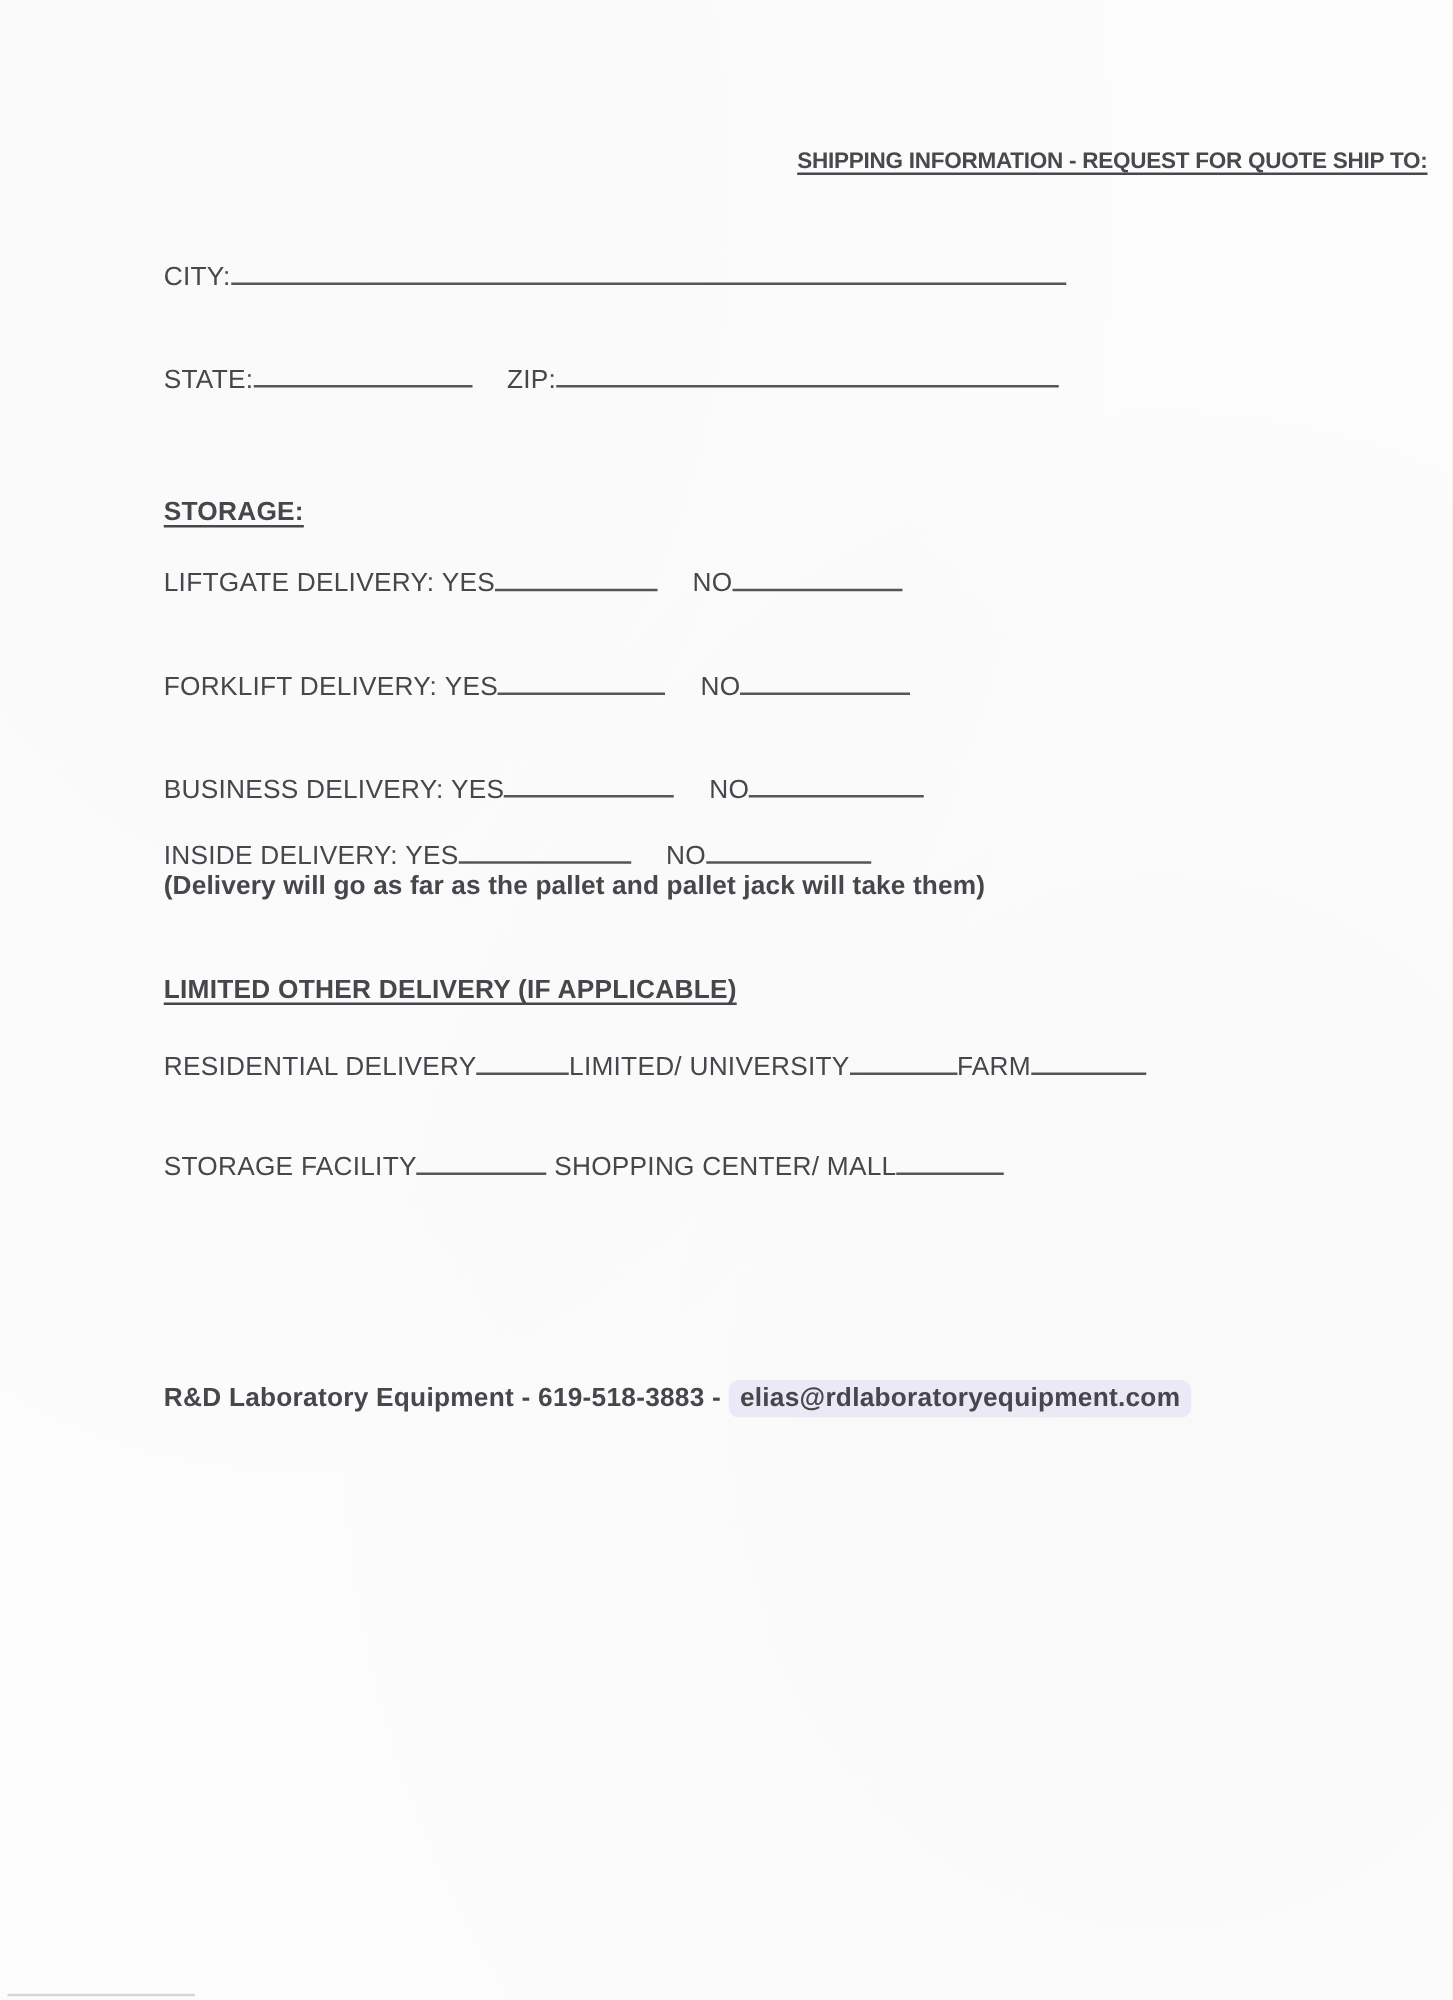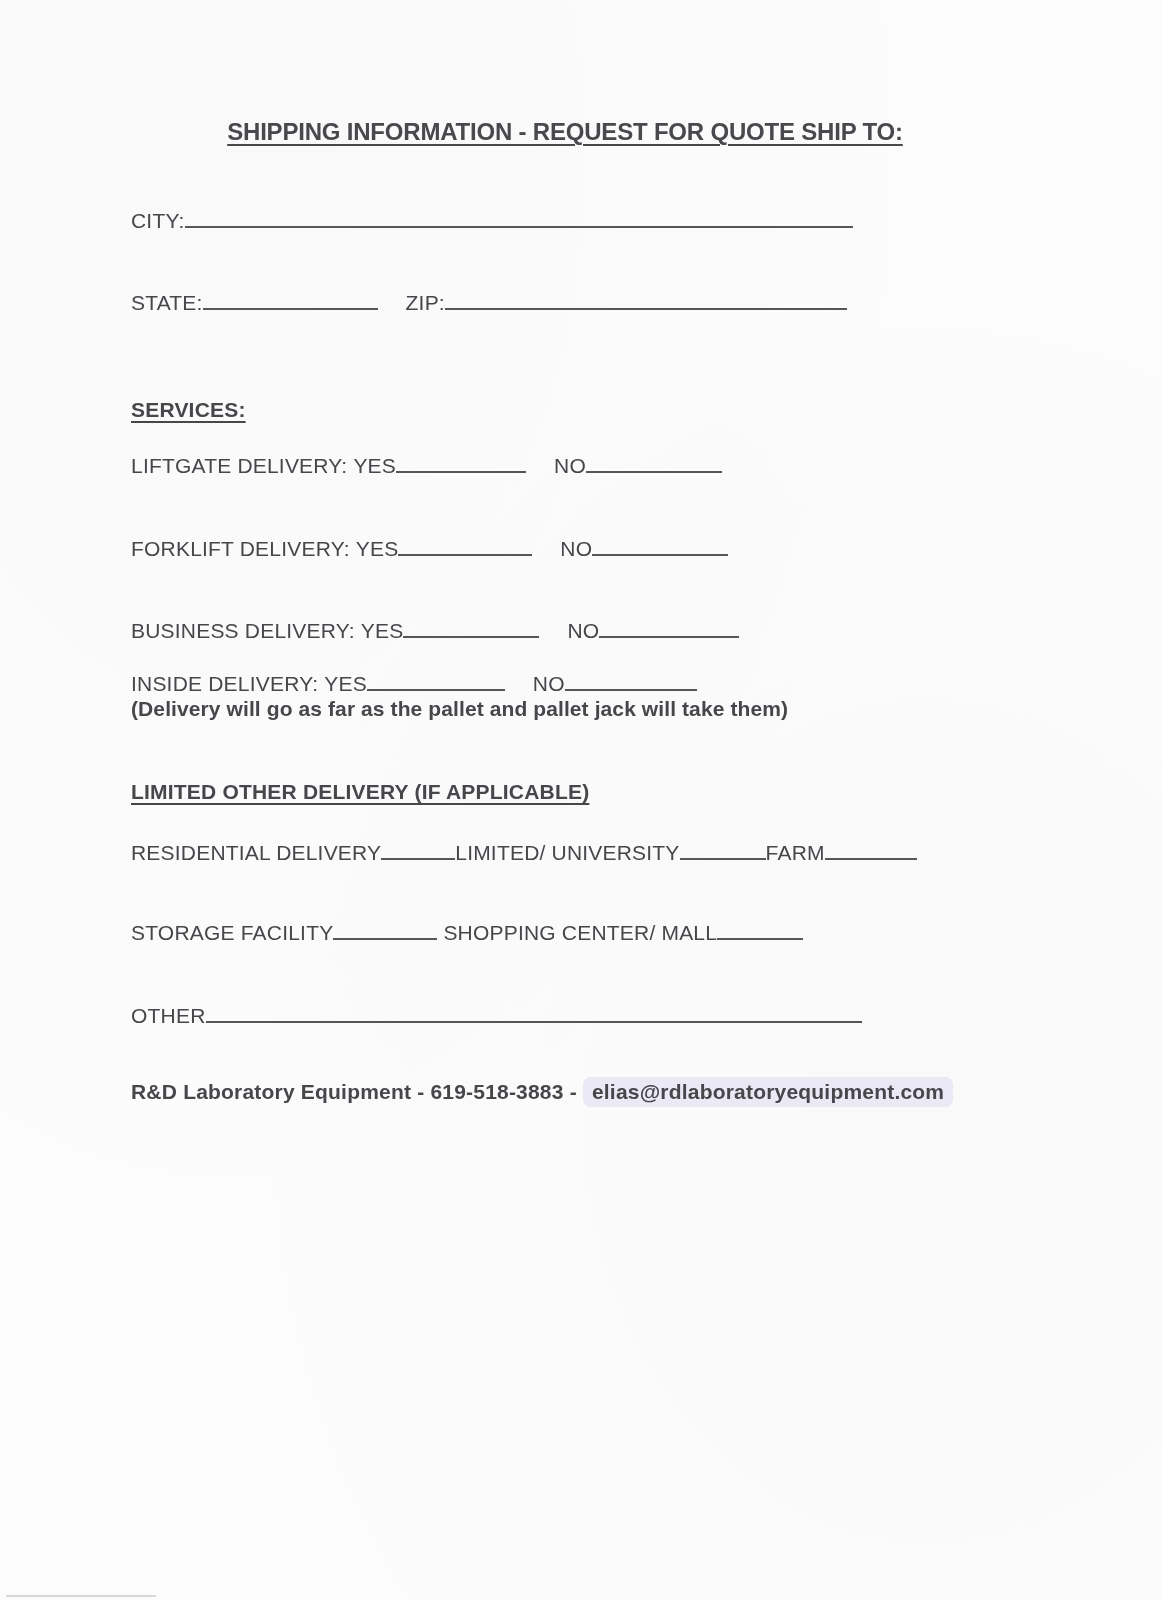--- a/index.html
+++ b/index.html
@@ -23,23 +23,23 @@
   .row{
     position:absolute;
     left:131px;
     font-size:21px;
     letter-spacing:0.2px;
     white-space:nowrap;
     color:var(--ink);
   }
   .doc-title{
     position:absolute;
-    top:118px;left:0;width:1130px;
-    text-align:center;
-    font-size:24px;
+    top:118px;left:12px;width:1130px;
+    text-align:right;
+    font-size:18px;
     font-weight:bold;
     letter-spacing:-0.2px;
     text-decoration:underline;
     text-decoration-thickness:2px;
     text-underline-offset:4px;
     color:#48484d;
   }
   .section-heading{
     font-weight:bold;
     text-decoration:underline;
@@ -55,20 +55,21 @@
   .lbl{vertical-align:baseline;}
   .gap-s{margin-left:6px;}
   .gap-m{margin-left:28px;}
   .note{
     font-weight:bold;
     letter-spacing:0.1px;
   }
   .footer-line{
     font-weight:bold;
     font-size:21px;
+    margin-top:27px;
   }
   .email-highlight{
     background:#eae9f5;
     border-radius:8px;
     padding:3px 9px 4px 9px;
   }
   .scan-artifact{
     position:absolute;
     left:6px;top:1595px;
     width:150px;height:2px;
@@ -83,21 +84,21 @@
   <div class="doc-title">SHIPPING INFORMATION - REQUEST FOR QUOTE SHIP TO:</div>
 
   <div class="row" style="top:205px">
     <span class="lbl">CITY:</span><span class="blank" style="width:668px"></span>
   </div>
 
   <div class="row" style="top:287px">
     <span class="lbl">STATE:</span><span class="blank" style="width:175px"></span><span class="lbl gap-m">ZIP:</span><span class="blank" style="width:402px"></span>
   </div>
 
-  <div class="row section-heading" style="top:398px">SERVICES:</div>
+  <div class="row section-heading" style="top:398px">STORAGE:</div>
 
   <div class="row" style="top:450px">
     <span class="lbl">LIFTGATE DELIVERY:</span><span class="lbl gap-s">YES</span><span class="blank" style="width:130px"></span><span class="lbl gap-m">NO</span><span class="blank" style="width:136px"></span>
   </div>
 
   <div class="row" style="top:533px">
     <span class="lbl">FORKLIFT DELIVERY:</span><span class="lbl gap-s">YES</span><span class="blank" style="width:134px"></span><span class="lbl gap-m">NO</span><span class="blank" style="width:136px"></span>
   </div>
 
   <div class="row" style="top:615px">
@@ -113,23 +114,20 @@
   <div class="row section-heading" style="top:780px">LIMITED OTHER DELIVERY (IF APPLICABLE)</div>
 
   <div class="row" style="top:837px">
     <span class="lbl">RESIDENTIAL DELIVERY</span><span class="blank" style="width:74px"></span><span class="lbl">LIMITED/ UNIVERSITY</span><span class="blank" style="width:86px"></span><span class="lbl">FARM</span><span class="blank" style="width:92px"></span>
   </div>
 
   <div class="row" style="top:917px">
     <span class="lbl">STORAGE FACILITY</span><span class="blank" style="width:104px"></span><span class="lbl gap-s">SHOPPING CENTER/ MALL</span><span class="blank" style="width:86px"></span>
   </div>
 
-  <div class="row" style="top:1000px">
-    <span class="lbl">OTHER</span><span class="blank" style="width:656px"></span>
-  </div>
 
   <div class="row footer-line" style="top:1080px">
     <span>R&amp;D Laboratory Equipment</span>
     <span>-</span>
     <span>619-518-3883</span>
     <span>-</span>
     <span class="email-highlight">elias@rdlaboratoryequipment.com</span>
   </div>
 
   <div class="scan-artifact"></div>

